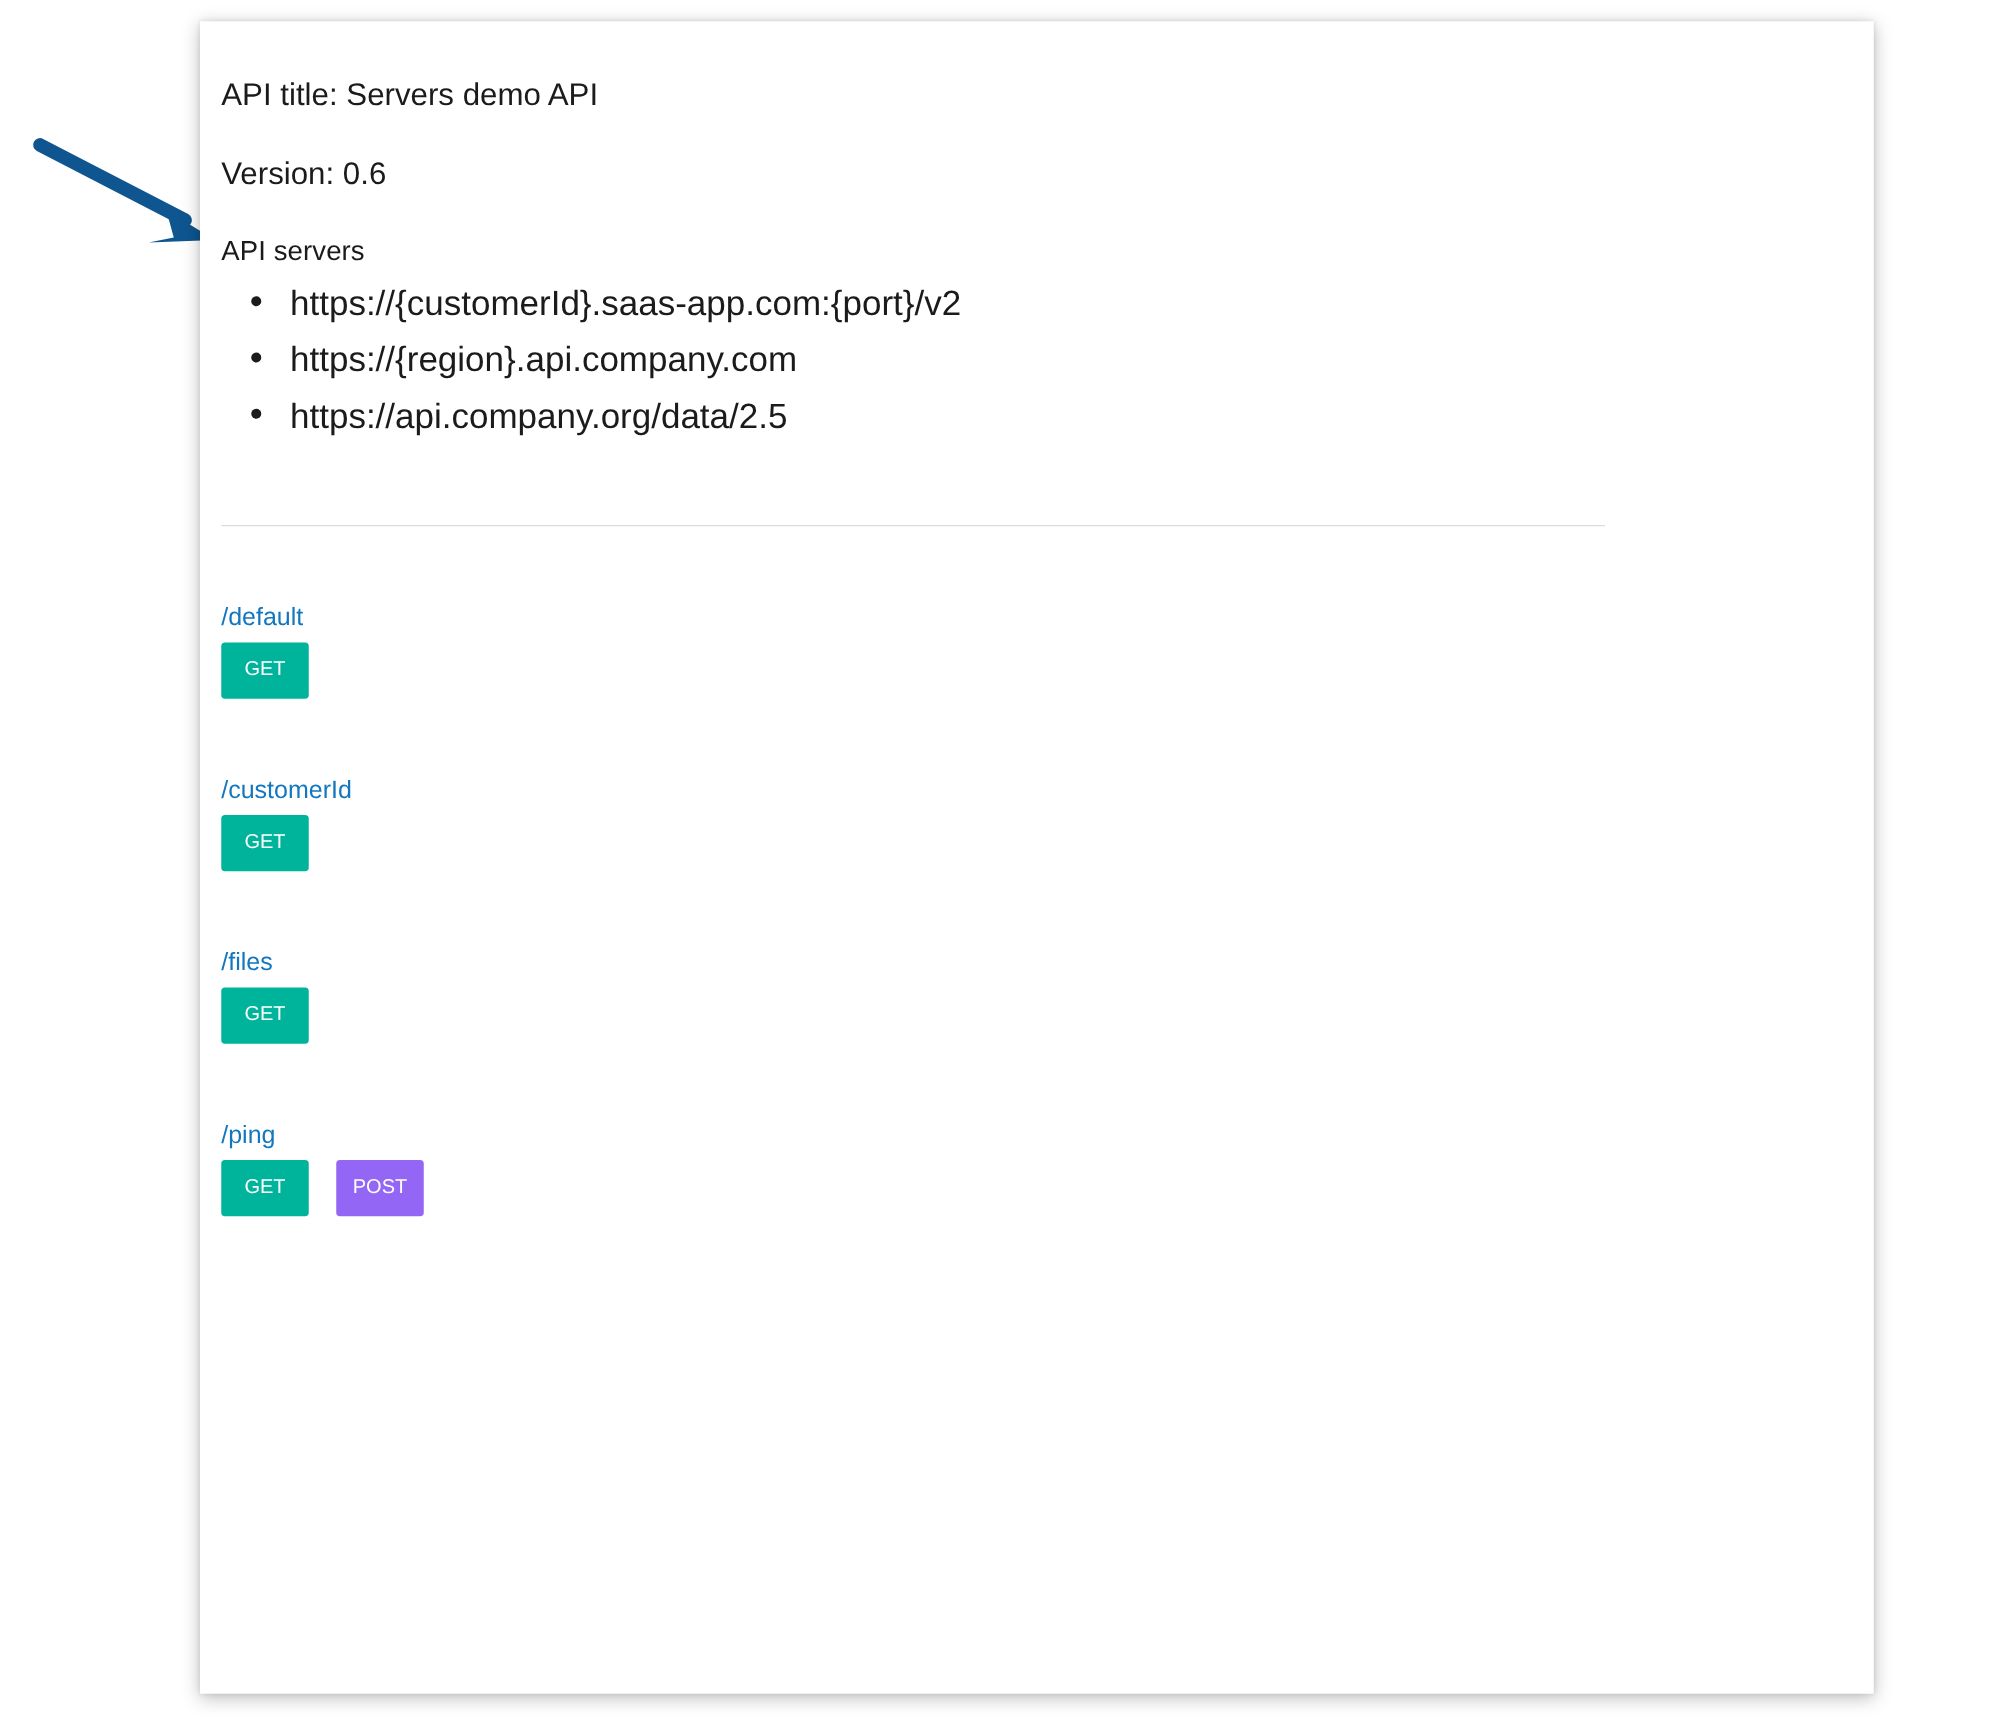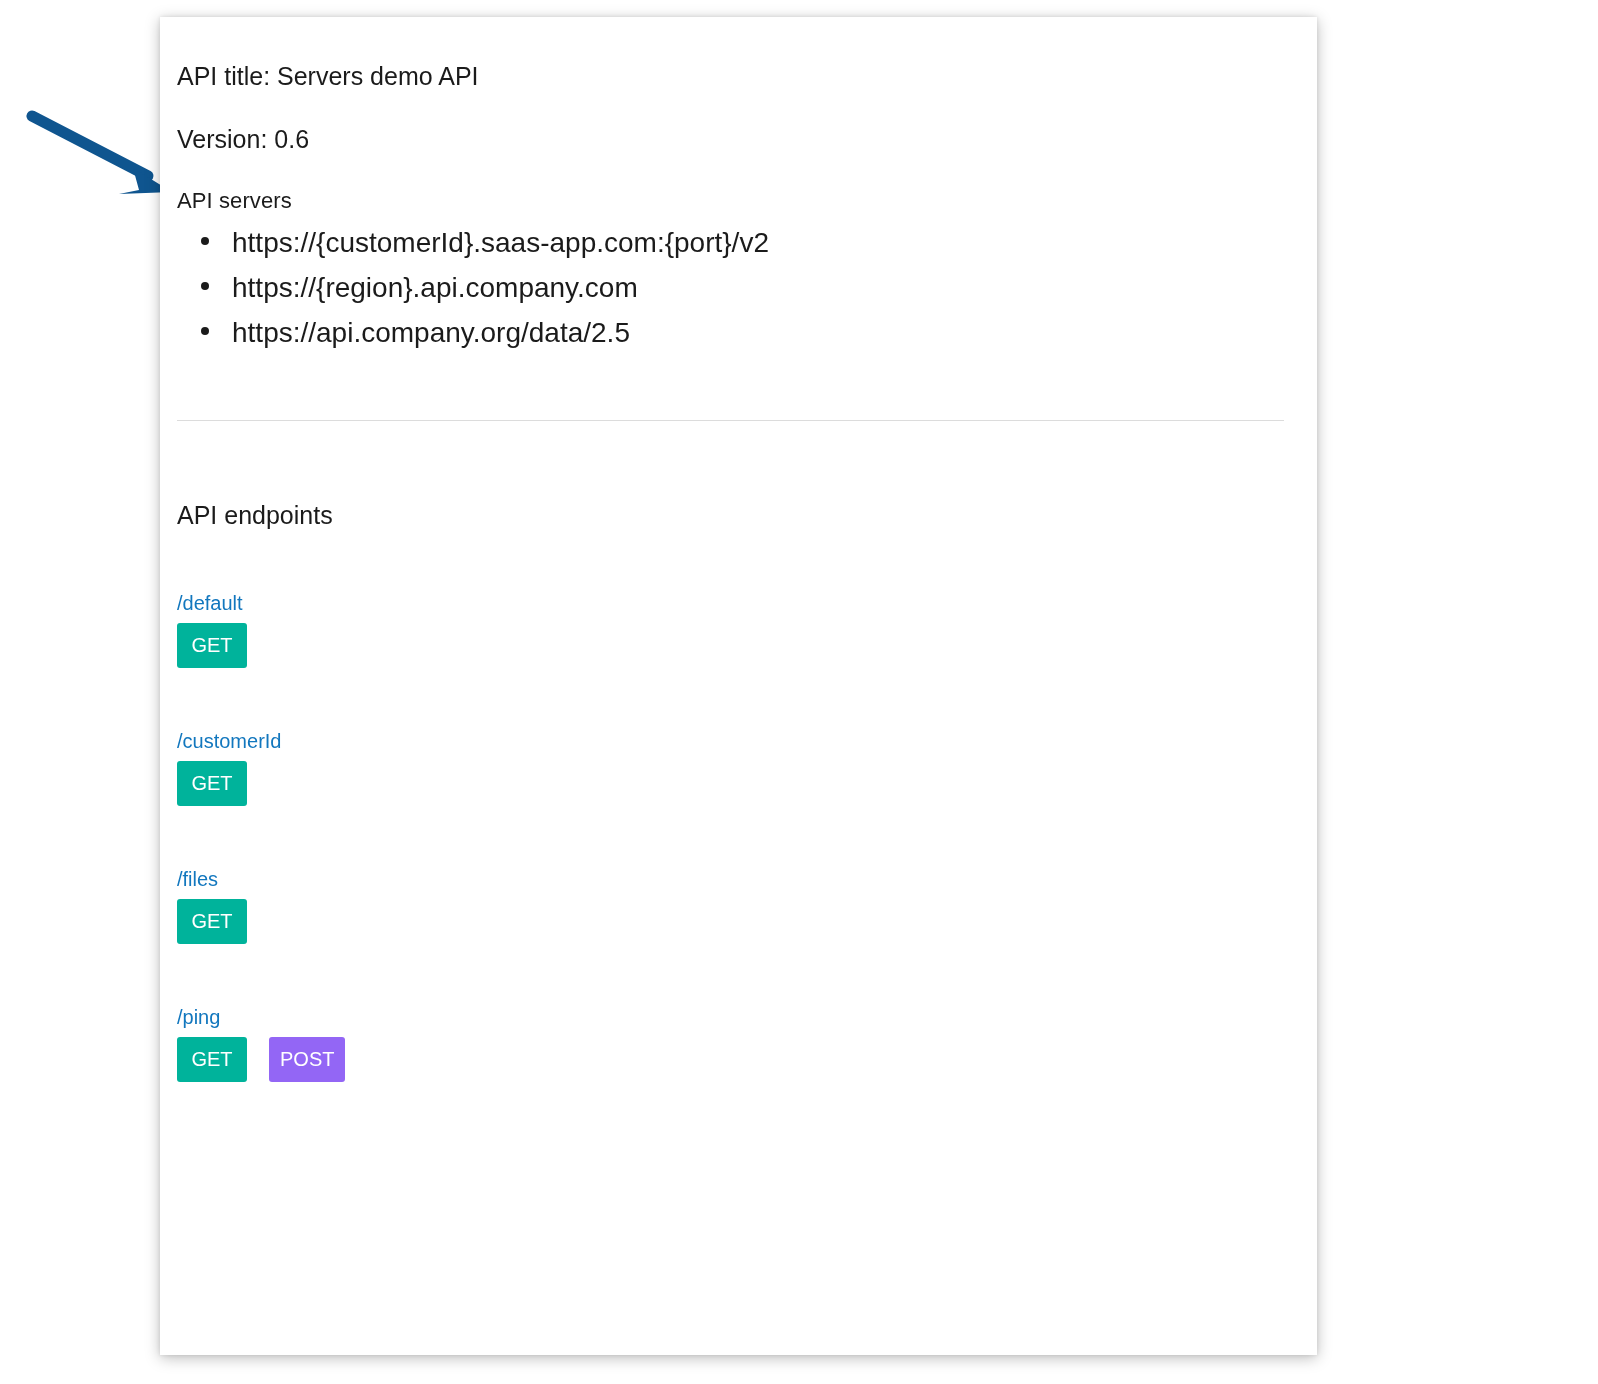--- a/index.html
+++ b/index.html
@@ -13,21 +13,21 @@
     position: relative;
     font-family: "Liberation Sans", sans-serif;
     -webkit-font-smoothing: antialiased;
   }
 
   
   #doc-card {
     position: absolute;
     left: 160px;
     top: 17px;
-    width: 1157px;
+    width: 1339px;
     height: 1338px;
     background: #ffffff;
     box-shadow: 0 3px 14px rgba(0,0,0,0.26), 0 0 4px rgba(0,0,0,0.10);
     box-sizing: border-box;
     overflow: hidden;
   }
 
   .card-inner {
     padding: 44px 34px 0 17px;
     box-sizing: border-box;
@@ -109,21 +109,21 @@
   }
   .method-badge {
     display: inline-flex;
     align-items: center;
     justify-content: center;
     height: 45px;
     min-width: 70px;
     padding: 0 11px;
     border-radius: 3px;
     color: #ffffff;
-    font-size: 20px;
+    font-size: 16px;
     line-height: 1;
     box-sizing: border-box;
     cursor: pointer;
     user-select: none;
   }
   .method-get  { background: #00b39b; }
   .method-post { background: #9366f5; text-align: right; }
 
   
   #annotation-arrow {
@@ -162,21 +162,20 @@
           <span>https://{region}.api.company.com</span>
         </li>
         <li>
           <span>https://api.company.org/data/2.5</span>
         </li>
       </ul>
     </div>
 
     <hr class="divider">
 
-    <p class="endpoints-title">API endpoints</p>
 
     <div class="endpoint-block">
       <a class="endpoint-path">/default</a>
       <div class="methods-row">
         <span class="method-badge method-get">GET</span>
       </div>
     </div>
 
     <div class="endpoint-block">
       <a class="endpoint-path">/customerId</a>

